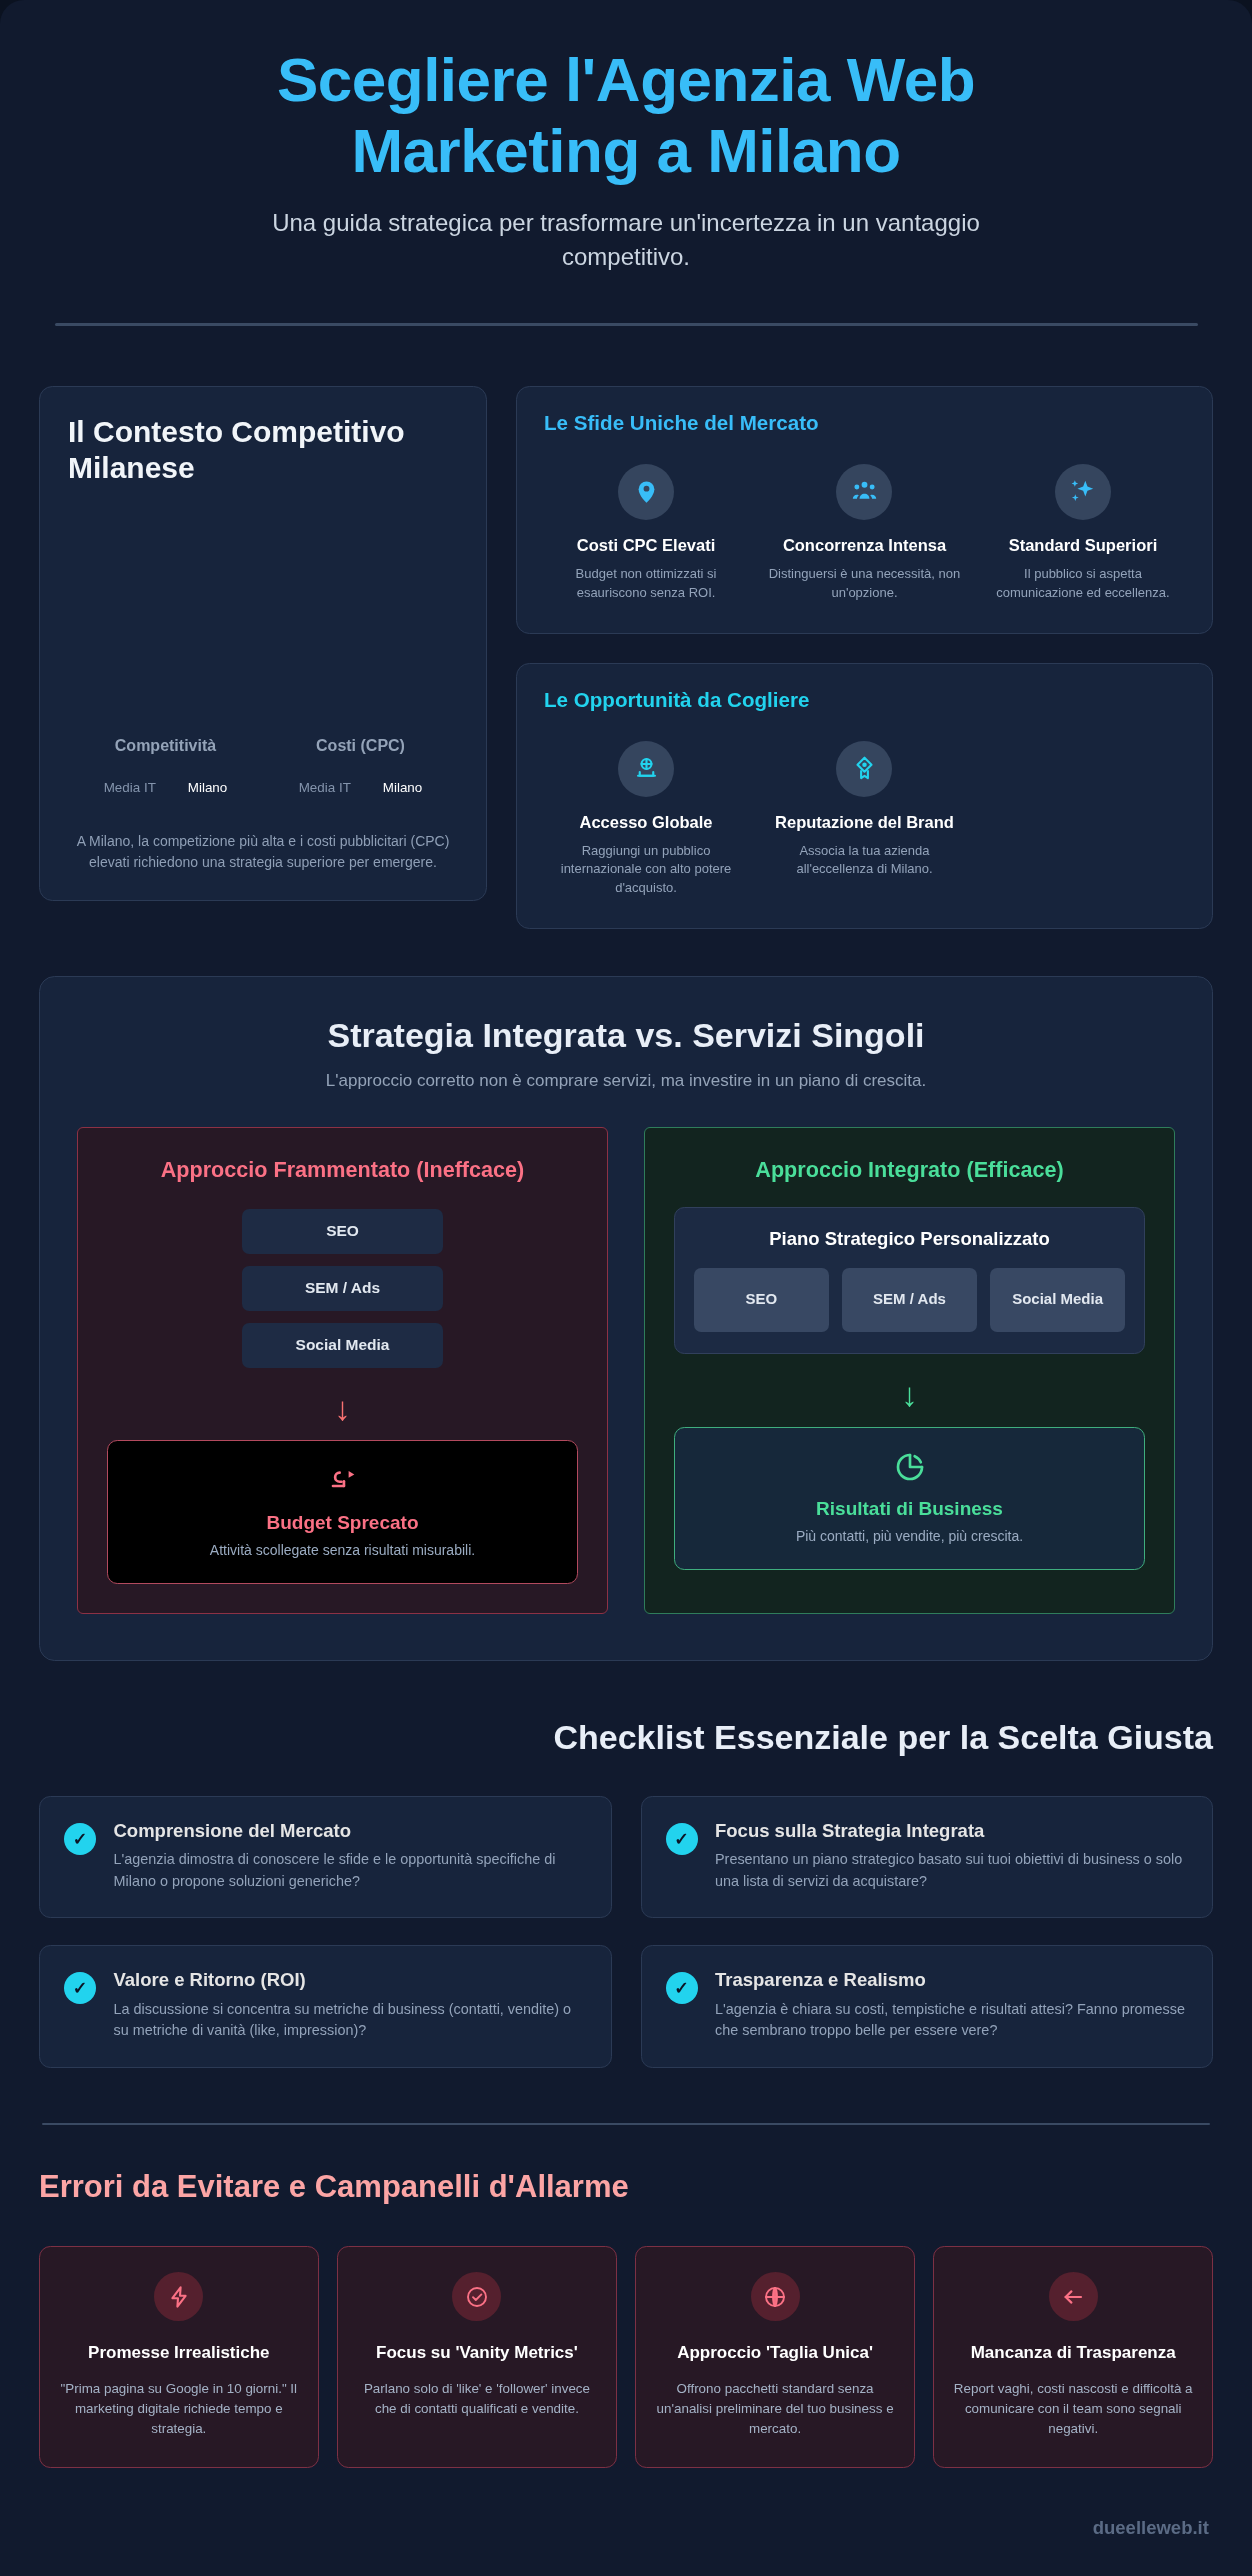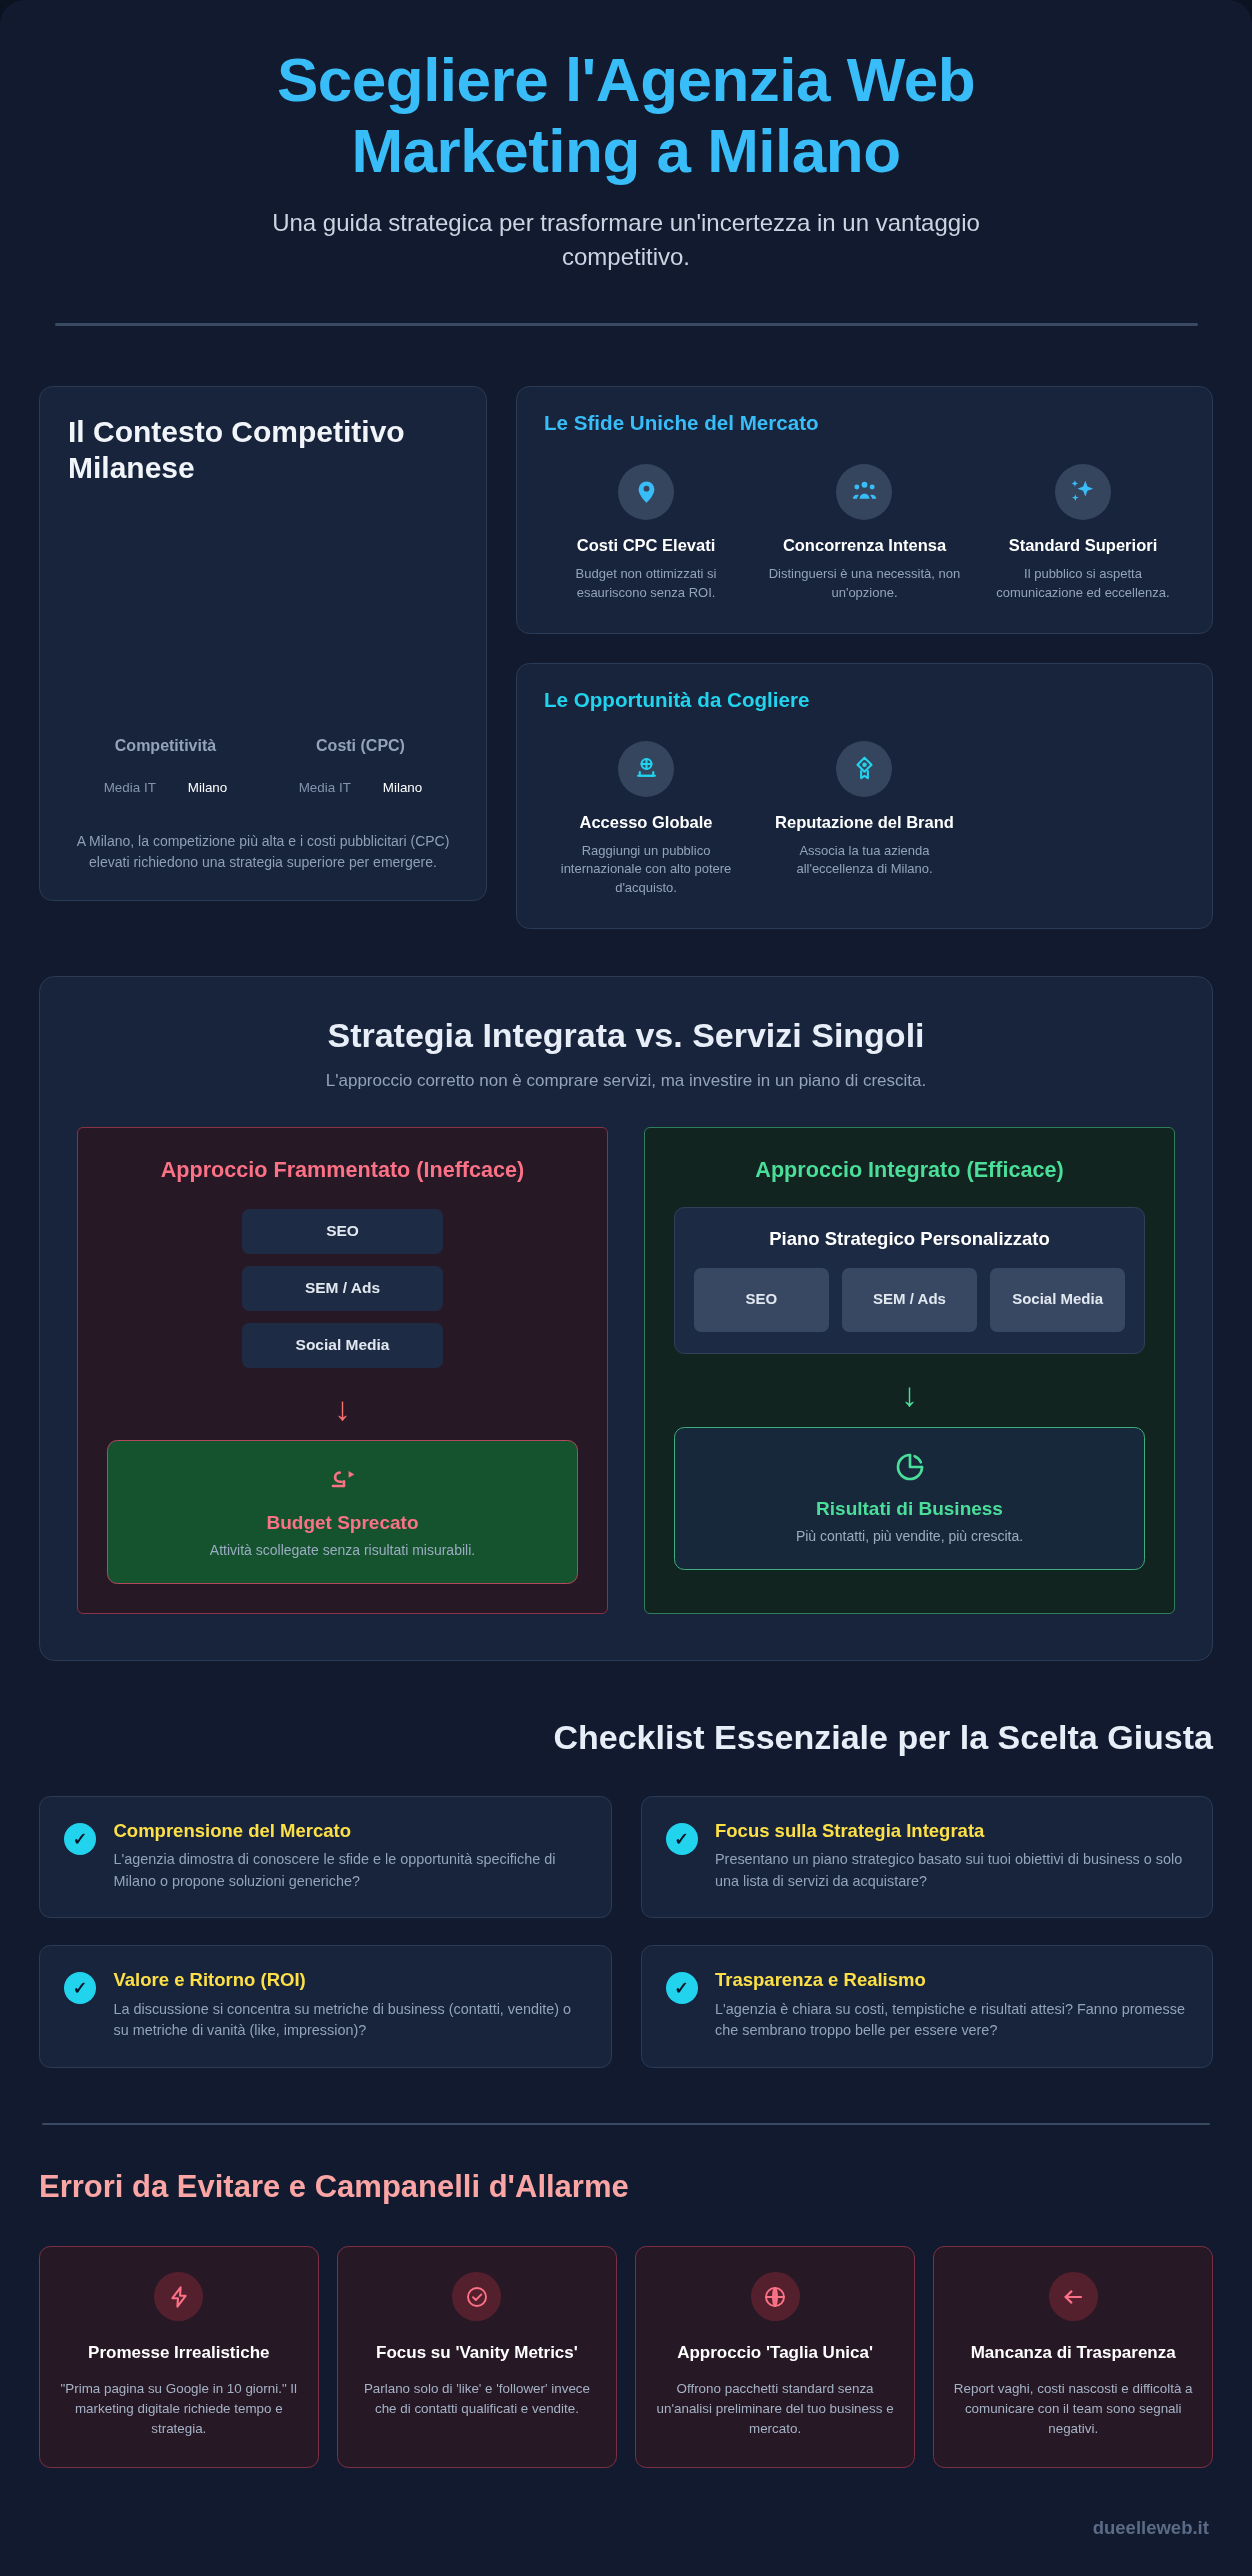--- a/index.html
+++ b/index.html
@@ -187,21 +187,21 @@
     text-align: center;
     font-size: 15.5px;
     font-weight: 700;
     color: #e2e8f0;
   }
   .arrow-down { text-align: center; margin: 24px 0 15.5px 0; font-size: 33px; line-height: 1; }
   .arrow-bad { color: #f87171; }
   .arrow-good { color: #4ade9a; }
 
   .outcome { border-radius: 10.3px; padding: 23px 20.6px 25px 20.6px; text-align: center; }
-  .outcome-bad { background: #14532d; border: 1px solid #b34a5e; }
+  .outcome-bad { background: #000000; border: 1px solid #b34a5e; }
   .outcome-good { background: #16283a; border: 1px solid #3fae7e; }
   .outcome-ic { margin-bottom: 13.4px; }
   .outcome-ic svg { width: 32px; height: 32px; }
   .outcome-t { font-size: 19px; font-weight: 800; margin-bottom: 8.2px; }
   .outcome-bad .outcome-t { color: #fb7185; }
   .outcome-good .outcome-t { color: #4ade9a; }
   .outcome-d { font-size: 14px; color: #9bacc2; }
 
   .plan-box {
     margin-top: 23px;
@@ -252,21 +252,21 @@
     flex: 0 0 auto;
     width: 32px; height: 32px;
     border-radius: 50%;
     background: #22d3ee;
     display: flex; align-items: center; justify-content: center;
     color: #0c1526;
     font-size: 17.5px;
     font-weight: 700;
     margin-top: 3.1px;
   }
-  .check-t { font-size: 18.5px; font-weight: 700; color: #fde047; margin-bottom: 7.2px; }
+  .check-t { font-size: 18.5px; font-weight: 700; color: #e5e5e5; margin-bottom: 7.2px; }
   .check-d { font-size: 14.4px; line-height: 1.5; color: #93a3ba; }
 
   
   .err-sec { margin-top: 55px; }
   .err-rule { height: 2.6px; background: #3a4a63; border-radius: 1.5px; margin: 0 3.1px; }
   .err-sec h2 {
     margin-top: 44px;
     font-size: 31px;
     font-weight: 800;
     color: #fca5a5;

